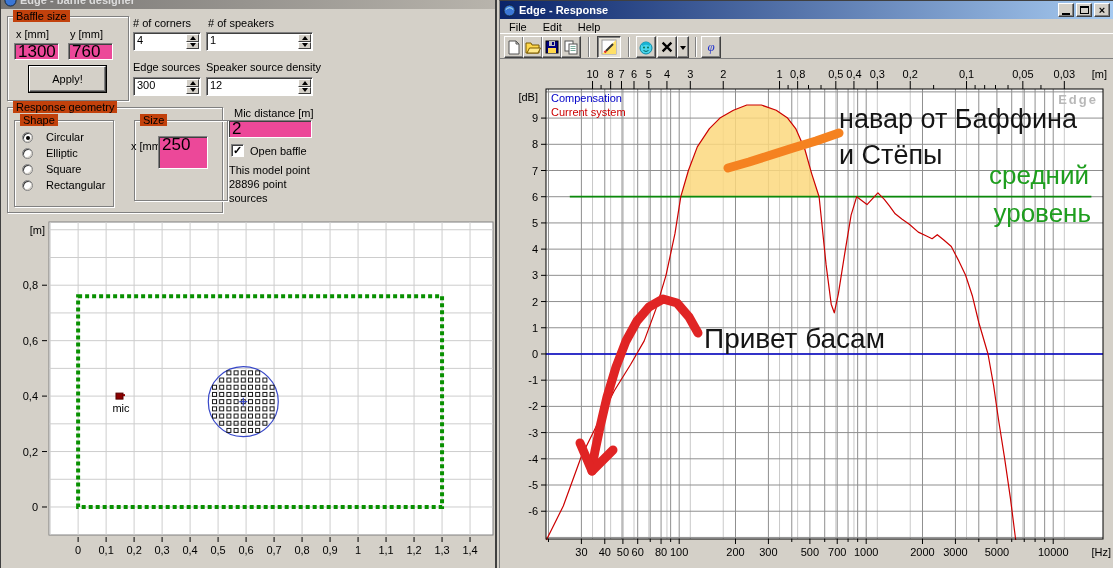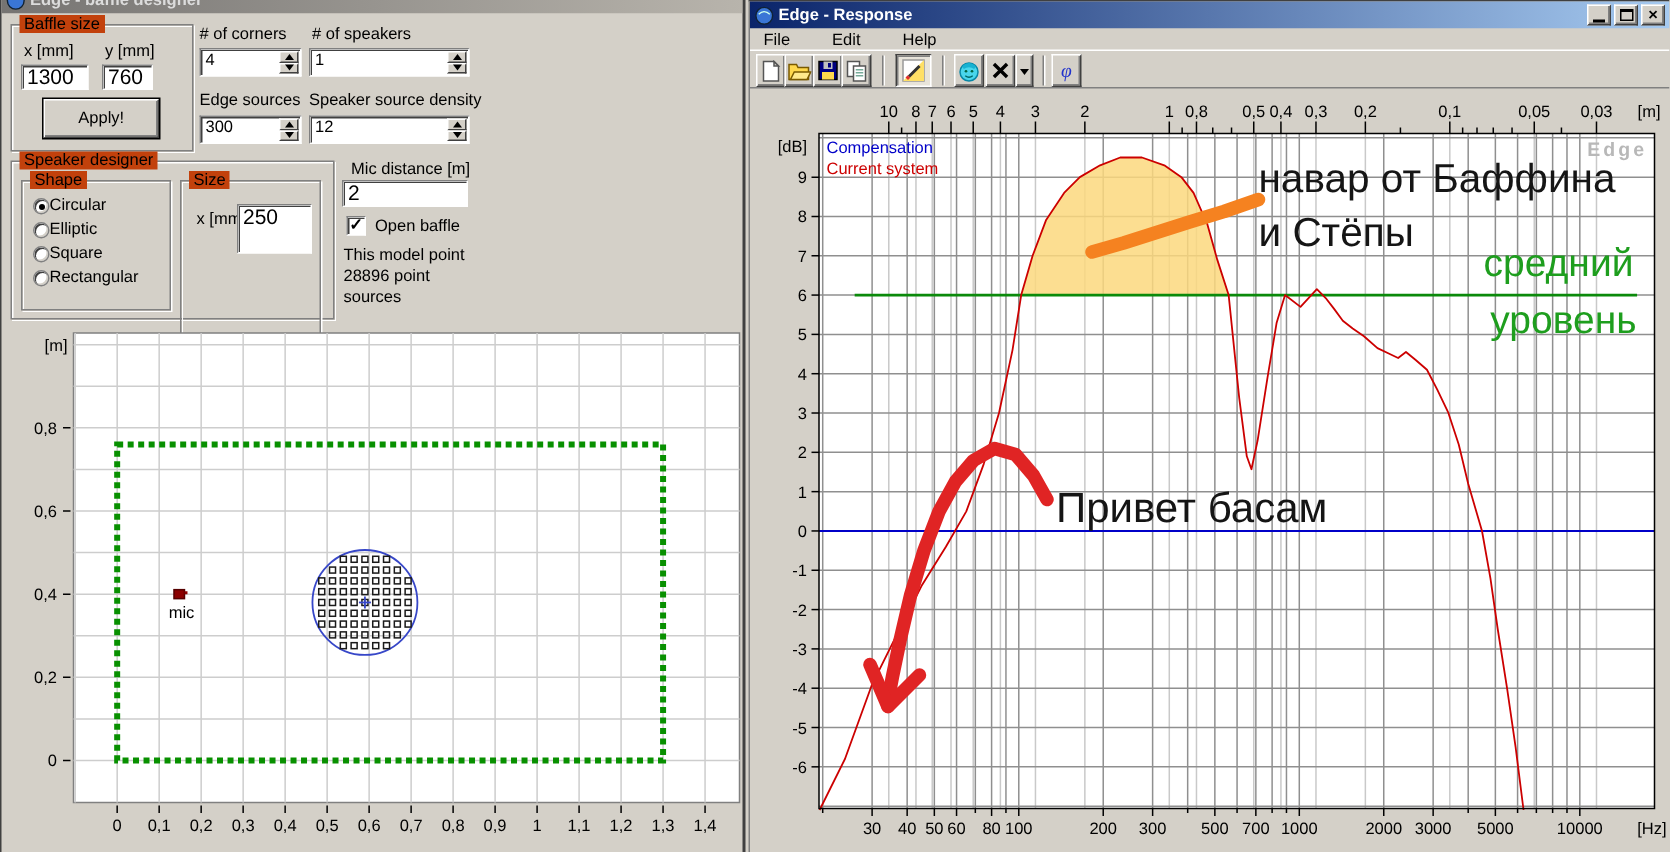--- a/index.html
+++ b/index.html
@@ -16,48 +16,48 @@
   .title-text{font-weight:bold;font-size:11px;flex:1}
   #leftTitleClip{height:9px;overflow:hidden}
   #leftTitleClip .titlebar{margin-top:-9px}
   .win-btns{display:flex;gap:2px}
   .win-btn{width:16px;height:14px;background:#d4d0c8;border:1px solid;
            border-color:#fff #404040 #404040 #fff;box-shadow:inset -1px -1px 0 #808080;
            display:flex;align-items:center;justify-content:center;font-size:11px;font-weight:bold;color:#000}
   .glyph-min{width:8px;height:2px;background:#000;margin-top:7px}
   .glyph-max{width:9px;height:8px;border:1px solid #000;border-top-width:2px}
   
-  .menubar{position:absolute;left:0;right:0;top:18px;height:14px;display:flex;gap:28px;
+  .menubar{position:absolute;left:0;right:0;top:18px;height:14px;display:flex;gap:16px;
            padding:1px 9px 0;align-items:center;background:#d4d0c8}
   .menu-item{cursor:default}
   .toolbar{position:absolute;left:0;right:0;top:32px;height:26px;background:#d4d0c8;
            border-top:1px solid #fff;border-bottom:1px solid #808080}
   .tb-btn{position:absolute;top:2px;height:22px;width:20px;background:#d4d0c8;
           border:1px solid;border-color:#fff #404040 #404040 #fff;box-shadow:inset -1px -1px 0 #808080;
           display:flex;align-items:center;justify-content:center}
   .tb-btn.pressed{border-color:#404040 #fff #fff #404040;box-shadow:inset 1px 1px 0 #808080;background:#e8e4da}
   .tb-sep{position:absolute;top:3px;width:2px;height:20px;border-left:1px solid #808080;border-right:1px solid #fff}
   
   .group{position:absolute;border:1px solid #808080;box-shadow:1px 1px 0 #fff,inset 1px 1px 0 #fff}
   .legend{position:absolute;top:-7px;left:5px;background:#c2410c;padding:0 3px;line-height:12px}
   .lbl{position:absolute;white-space:nowrap}
-  .edit{position:absolute;background:#ffffff;border:1px solid;border-color:#808080 #fff #fff #808080;
-        box-shadow:inset 1px 1px 0 #404040;padding:1px 3px;font-size:14px;line-height:13px}
+  .edit{position:absolute;background:#ec4899;border:1px solid;border-color:#808080 #fff #fff #808080;
+        box-shadow:inset 1px 1px 0 #404040;padding:1px 3px;font-size:17px;line-height:13px}
   .btn{position:absolute;background:#d4d0c8;border:1px solid;border-color:#fff #404040 #404040 #fff;
        box-shadow:inset -1px -1px 0 #808080;text-align:center;font-size:11px}
   .btn.default{outline:1px solid #000}
   .spin{position:absolute;display:flex;background:#fff;border:1px solid;
         border-color:#808080 #fff #fff #808080;box-shadow:inset 1px 1px 0 #404040}
   .spin .val{flex:1;padding:1px 3px;line-height:13px}
   .spin .btns{width:15px;display:flex;flex-direction:column;padding:1px}
   .spin-b{flex:1;background:#d4d0c8;border:1px solid;border-color:#fff #404040 #404040 #fff;
           display:flex;align-items:center;justify-content:center}
   .tri-up{width:0;height:0;border-left:3px solid transparent;border-right:3px solid transparent;border-bottom:4px solid #000}
   .tri-dn{width:0;height:0;border-left:3px solid transparent;border-right:3px solid transparent;border-top:4px solid #000}
-  .radio-row{position:absolute;display:flex;align-items:center;gap:0}
+  .radio-row{position:absolute;display:flex;align-items:center;gap:13px}
   .radio{width:11px;height:11px;border-radius:50%;background:#fff;border:1px solid #808080;
          box-shadow:inset 1px 1px 0 #404040, inset -1px -1px 0 #d4d0c8;position:relative}
   .radio .dot{position:absolute;left:3px;top:3px;width:4px;height:4px;border-radius:50%;background:#000;display:none}
   .radio.sel .dot{display:block}
   .checkbox{position:absolute;width:13px;height:13px;background:#fff;border:1px solid;
             border-color:#808080 #fff #fff #808080;box-shadow:inset 1px 1px 0 #404040;
             font-size:11px;font-weight:bold;line-height:11px;text-align:center}
   .info{position:absolute;line-height:14px}
   svg.chart{position:absolute}
 </style>
@@ -74,21 +74,21 @@
       <span class="title-text">Edge - baffle designer</span>
     </div>
   </div>
 
   <div class="group" style="left:6px;top:16px;width:122px;height:85px">
     <span class="legend">Baffle size</span>
   </div>
   <span class="lbl" style="left:15px;top:28px">x [mm]</span>
   <span class="lbl" style="left:69px;top:28px">y [mm]</span>
   <div class="edit" style="left:13px;top:43px;width:45px;height:17px">1300</div>
-  <div class="edit" style="left:67px;top:43px;width:34px;height:17px">760</div>
+  <div class="edit" style="left:67px;top:43px;width:45px;height:17px">760</div>
   <div class="btn default" style="left:28px;top:66px;width:77px;height:26px;line-height:24px">Apply!</div>
 
   <span class="lbl" style="left:132px;top:17px"># of corners</span>
   <div class="spin" style="left:132px;top:32px;width:68px;height:19px">
     <span class="val">4</span>
     <span class="btns">
         <span class="spin-b">
           <span class="tri-up"></span>
         </span>
         <span class="spin-b">
@@ -138,21 +138,21 @@
   <div class="edit" style="left:227px;top:120px;width:84px;height:18px">2</div>
   <div class="checkbox" style="left:230px;top:144px" id="openBaffleBox">✓</div>
   <span class="lbl" style="left:249px;top:145px">Open baffle</span>
   <div class="info" style="left:228px;top:163px;width:90px">
     <div>This model point</div>
     <div>28896 point</div>
     <div>sources</div>
   </div>
 
   <div class="group" style="left:6px;top:107px;width:216px;height:106px">
-    <span class="legend">Speaker designer</span>
+    <span class="legend">Response geometry</span>
   </div>
   <div class="group" style="left:13px;top:120px;width:100px;height:87px">
     <span class="legend">Shape</span>
   </div>
   <div class="radio-row" style="left:21px;top:131px">
     <span class="radio sel">
         <span class="dot"></span>
       </span>
     <span>Circular</span>
   </div>
@@ -161,21 +161,21 @@
     <span>Elliptic</span>
   </div>
   <div class="radio-row" style="left:21px;top:163px">
     <span class="radio"></span>
     <span>Square</span>
   </div>
   <div class="radio-row" style="left:21px;top:179px">
     <span class="radio"></span>
     <span>Rectangular</span>
   </div>
-  <div class="group" style="left:119px;top:120px;width:94px;height:109px">
+  <div class="group" style="left:133px;top:120px;width:94px;height:81px">
     <span class="legend">Size</span>
   </div>
   <span class="lbl" style="left:130px;top:140px">x [mm]</span>
   <div class="edit" style="left:157px;top:136px;width:50px;height:33px">250</div>
 
   <svg class="chart" id="baffleSvg" style="left:0;top:218px" width="495" height="350" viewBox="0 218 495 350">
       <rect x="48" y="222" width="444" height="313" fill="#fff" stroke="#808080"></rect>
       <g>
         <line x1="49.11979823455233" y1="222" x2="49.11979823455233" y2="535" stroke="#cdcdcd" stroke-width="1"></line>
         <line x1="77.11475409836065" y1="222" x2="77.11475409836065" y2="535" stroke="#cdcdcd" stroke-width="1"></line>

